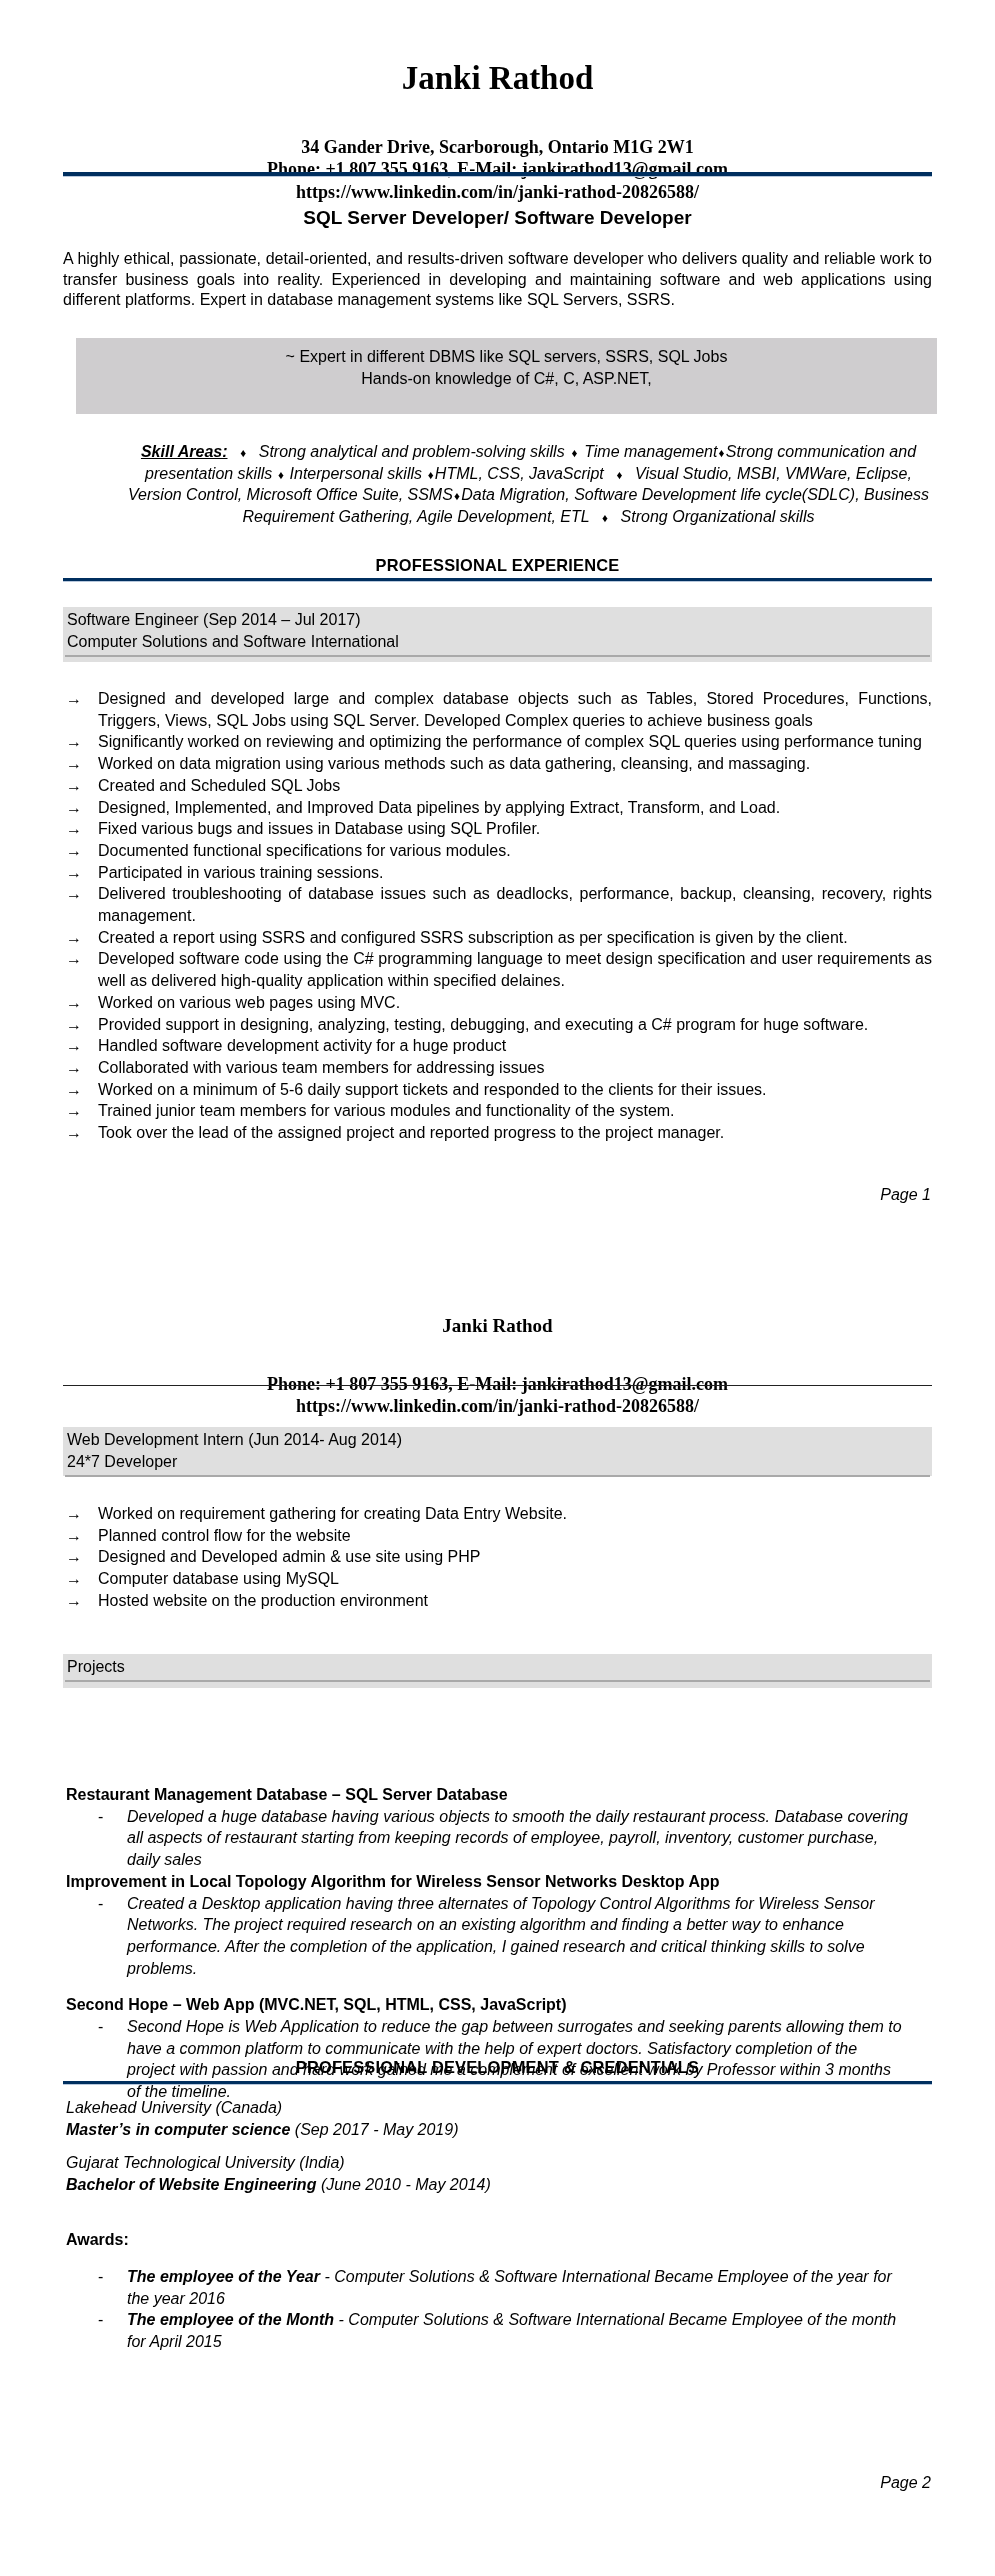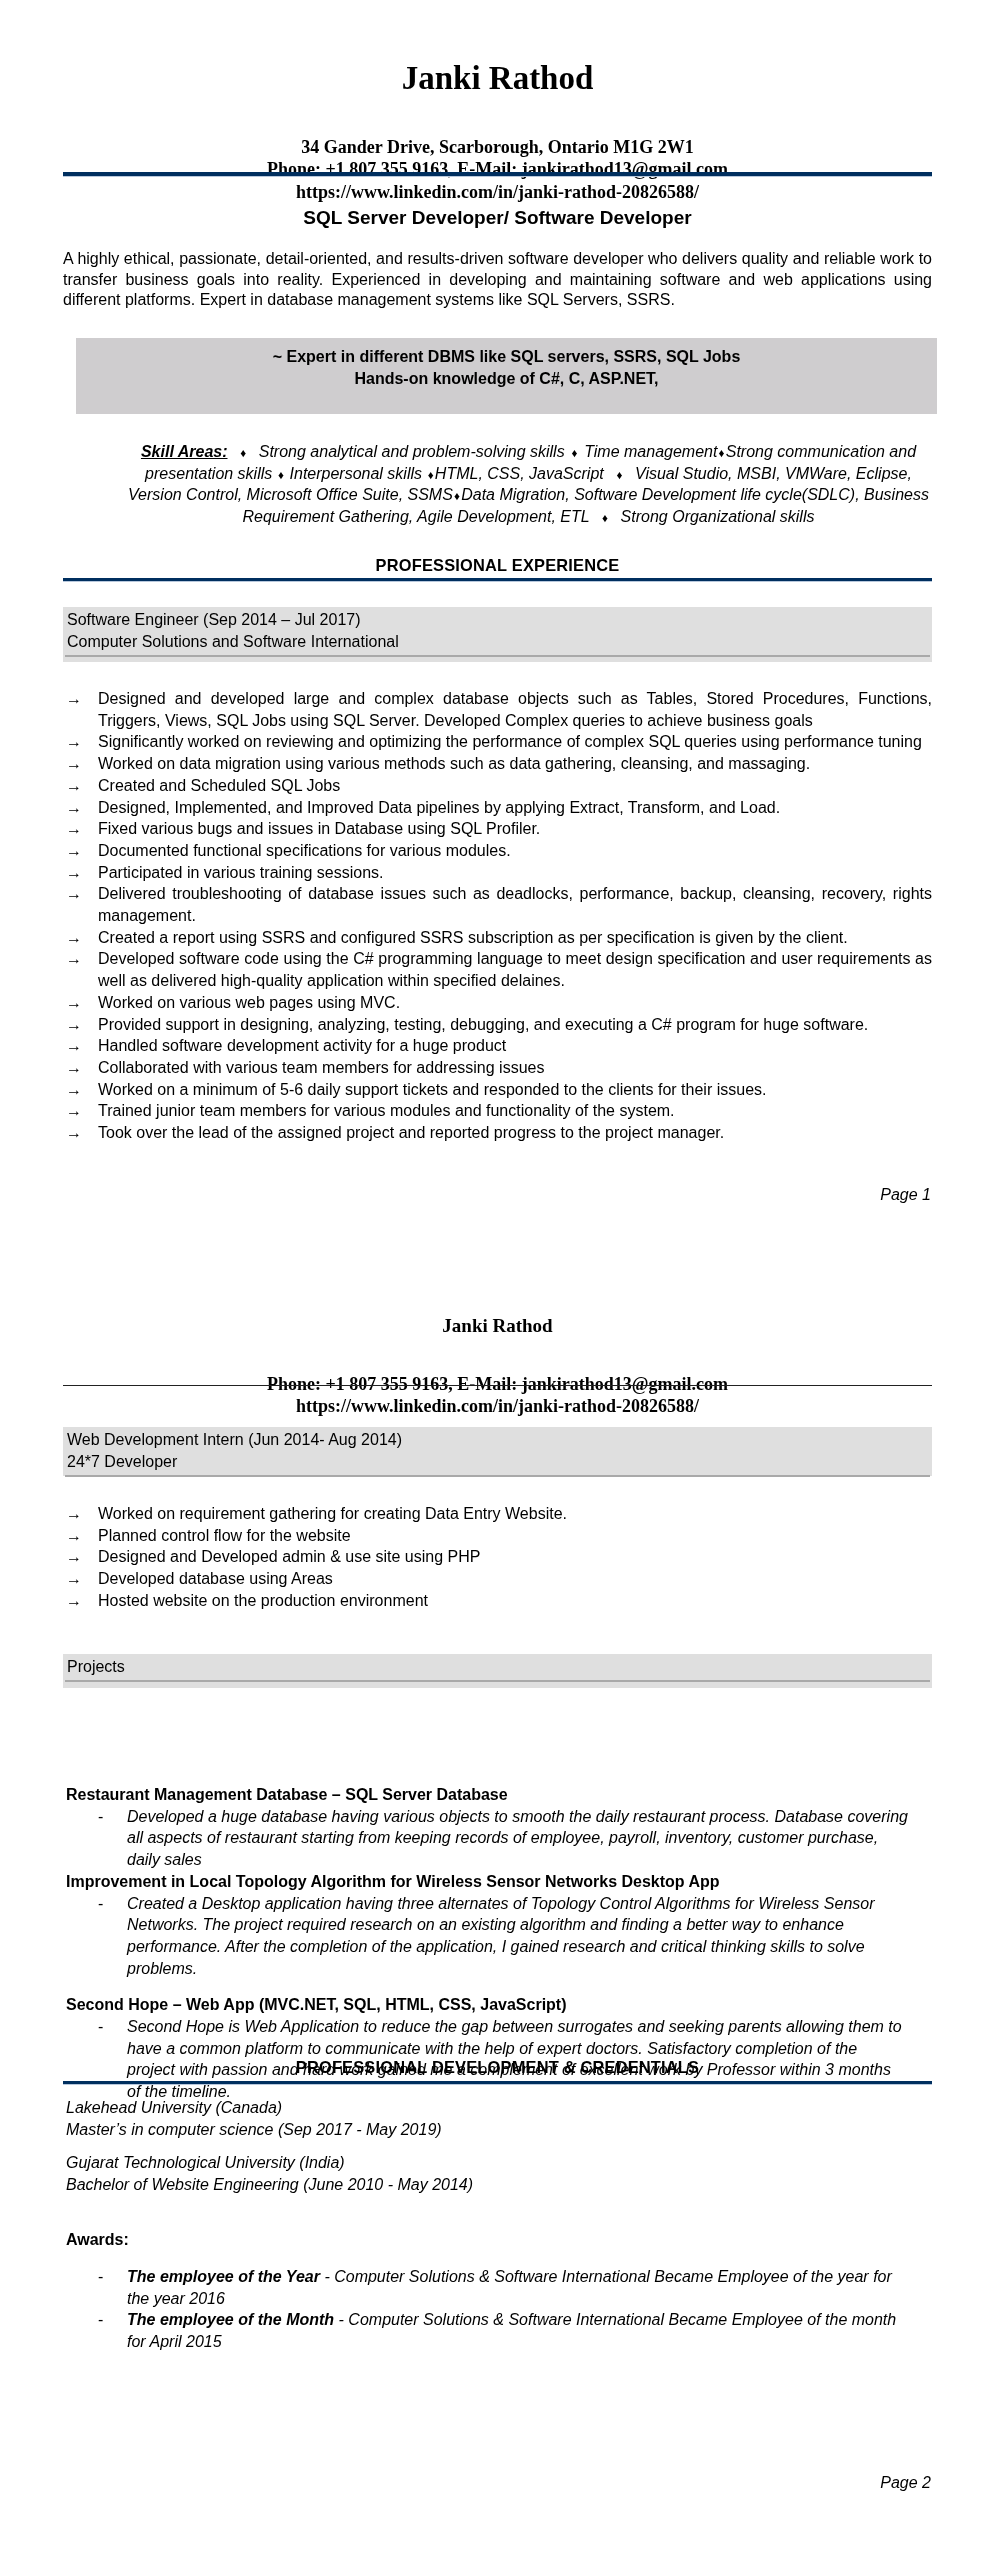--- a/index.html
+++ b/index.html
@@ -9,36 +9,36 @@
   .sans { font-family: "Liberation Sans", "DejaVu Sans", sans-serif; }
   .center { left: 63px; width: 869px; text-align: center; }
   .name-lg { font-size: 33px; font-weight: bold; line-height: 37px; }
   .contact { font-size: 18px; font-weight: bold; line-height: 22px; margin-top: 36px; }
   .name-sm { font-size: 19px; font-weight: bold; line-height: 22px; }
   .rule-blue { position: absolute; left: 63px; width: 869px; height: 3.5px; background: #002f5f; border-bottom: 0.6px solid #b8c8dc; }
   .rule-black { position: absolute; left: 63px; width: 869px; height: 1.2px; background: #222; }
   .headline { font-size: 19px; font-weight: bold; }
   .para { font-size: 16px; line-height: 20.5px; text-align: justify; }
   .box-grey { position: absolute; left: 76px; width: 861px; height: 76px; background: #cfcdcf; }
-  .box-grey .line { font-size: 16px; font-weight: bold; line-height: 21.7px; text-align: center; }
+  .box-grey .line { font-size: 16px; font-weight: normal; line-height: 21.7px; text-align: center; }
   .skills { font-size: 16px; line-height: 20.5px; font-style: italic; text-align: center; }
   .skills .label { font-weight: bold; text-decoration: underline; }
   .sec-title { font-size: 16.4px; font-weight: bold; letter-spacing: 0.2px; }
   .band { position: absolute; left: 63px; width: 869px; background: #dfdfdf; }
   .band .t { font-size: 16px; font-weight: normal; line-height: 21.7px; padding-left: 4px; }
   .band .bar { position: absolute; left: 2.3px; right: 2.3px; height: 1.8px; background: #a9a9a9; }
   ul.arrows { list-style: none; margin: 0; padding: 0; }
   ul.arrows li { position: relative; padding-left: 32px; font-size: 16px; line-height: 21.7px; text-align: justify; }
   ul.arrows li .arrow { position: absolute; left: 0; top: 0; width: 23.4px; }
   .proj-title { font-size: 16px; font-weight: bold; line-height: 21.7px; }
   ul.dashes { list-style: none; margin: 0; padding: 0; }
   ul.dashes li { position: relative; padding-left: 61px; font-size: 16px; line-height: 21.7px; font-style: italic; padding-right: 23.4px; }
   ul.dashes li .dash { position: absolute; left: 32px; top: 0; font-style: normal; }
   .edu { font-size: 16px; line-height: 21.7px; font-style: italic; }
-  .edu b { font-weight: normal; }
+  .edu b { font-weight: bold; }
   .awards-title { font-size: 16px; font-weight: bold; }
   .page-num { font-size: 16px; font-style: italic; text-align: right; left: 761px; width: 170px; }
 </style>
 </head>
 <body>
 
 <div>
 
   <div class="abs center serif name-lg" style="top:60px;">Janki Rathod</div>
   <div class="abs center serif contact" style="top:100px;">34 Gander Drive, Scarborough, Ontario M1G 2W1</div>
@@ -113,21 +113,21 @@
   <div class="band sans" style="top:1427px; height:49px;">
     <div class="t" style="margin-top:2.3px;">Web Development Intern (Jun 2014- Aug 2014)</div>
     <div class="t">24*7 Developer</div>
     <div class="bar" style="top:48px;"></div>
   </div>
 
   <ul class="arrows abs sans" style="top:1503px; left:66px; width:866px;">
     <li><span class="arrow">→</span><span>Worked on requirement gathering for creating Data Entry Website.</span></li>
     <li><span class="arrow">→</span><span>Planned control flow for the website</span></li>
     <li><span class="arrow">→</span><span>Designed and Developed admin &amp; use site using PHP</span></li>
-    <li><span class="arrow">→</span><span>Developed database using Areas</span></li>
+    <li><span class="arrow">→</span><span>Computer database using MySQL</span></li>
     <li><span class="arrow">→</span><span>Hosted website on the production environment</span></li>
   </ul>
 
   <div class="band sans" style="top:1654px; height:34px;">
     <div class="t" style="margin-top:2.3px;">Projects</div>
     <div class="bar" style="top:26px;"></div>
   </div>
 
   <div class="abs sans" style="top:1784px; left:66px; width:866px;">
     <div class="proj-title">Restaurant Management Database – SQL Server Database</div>

